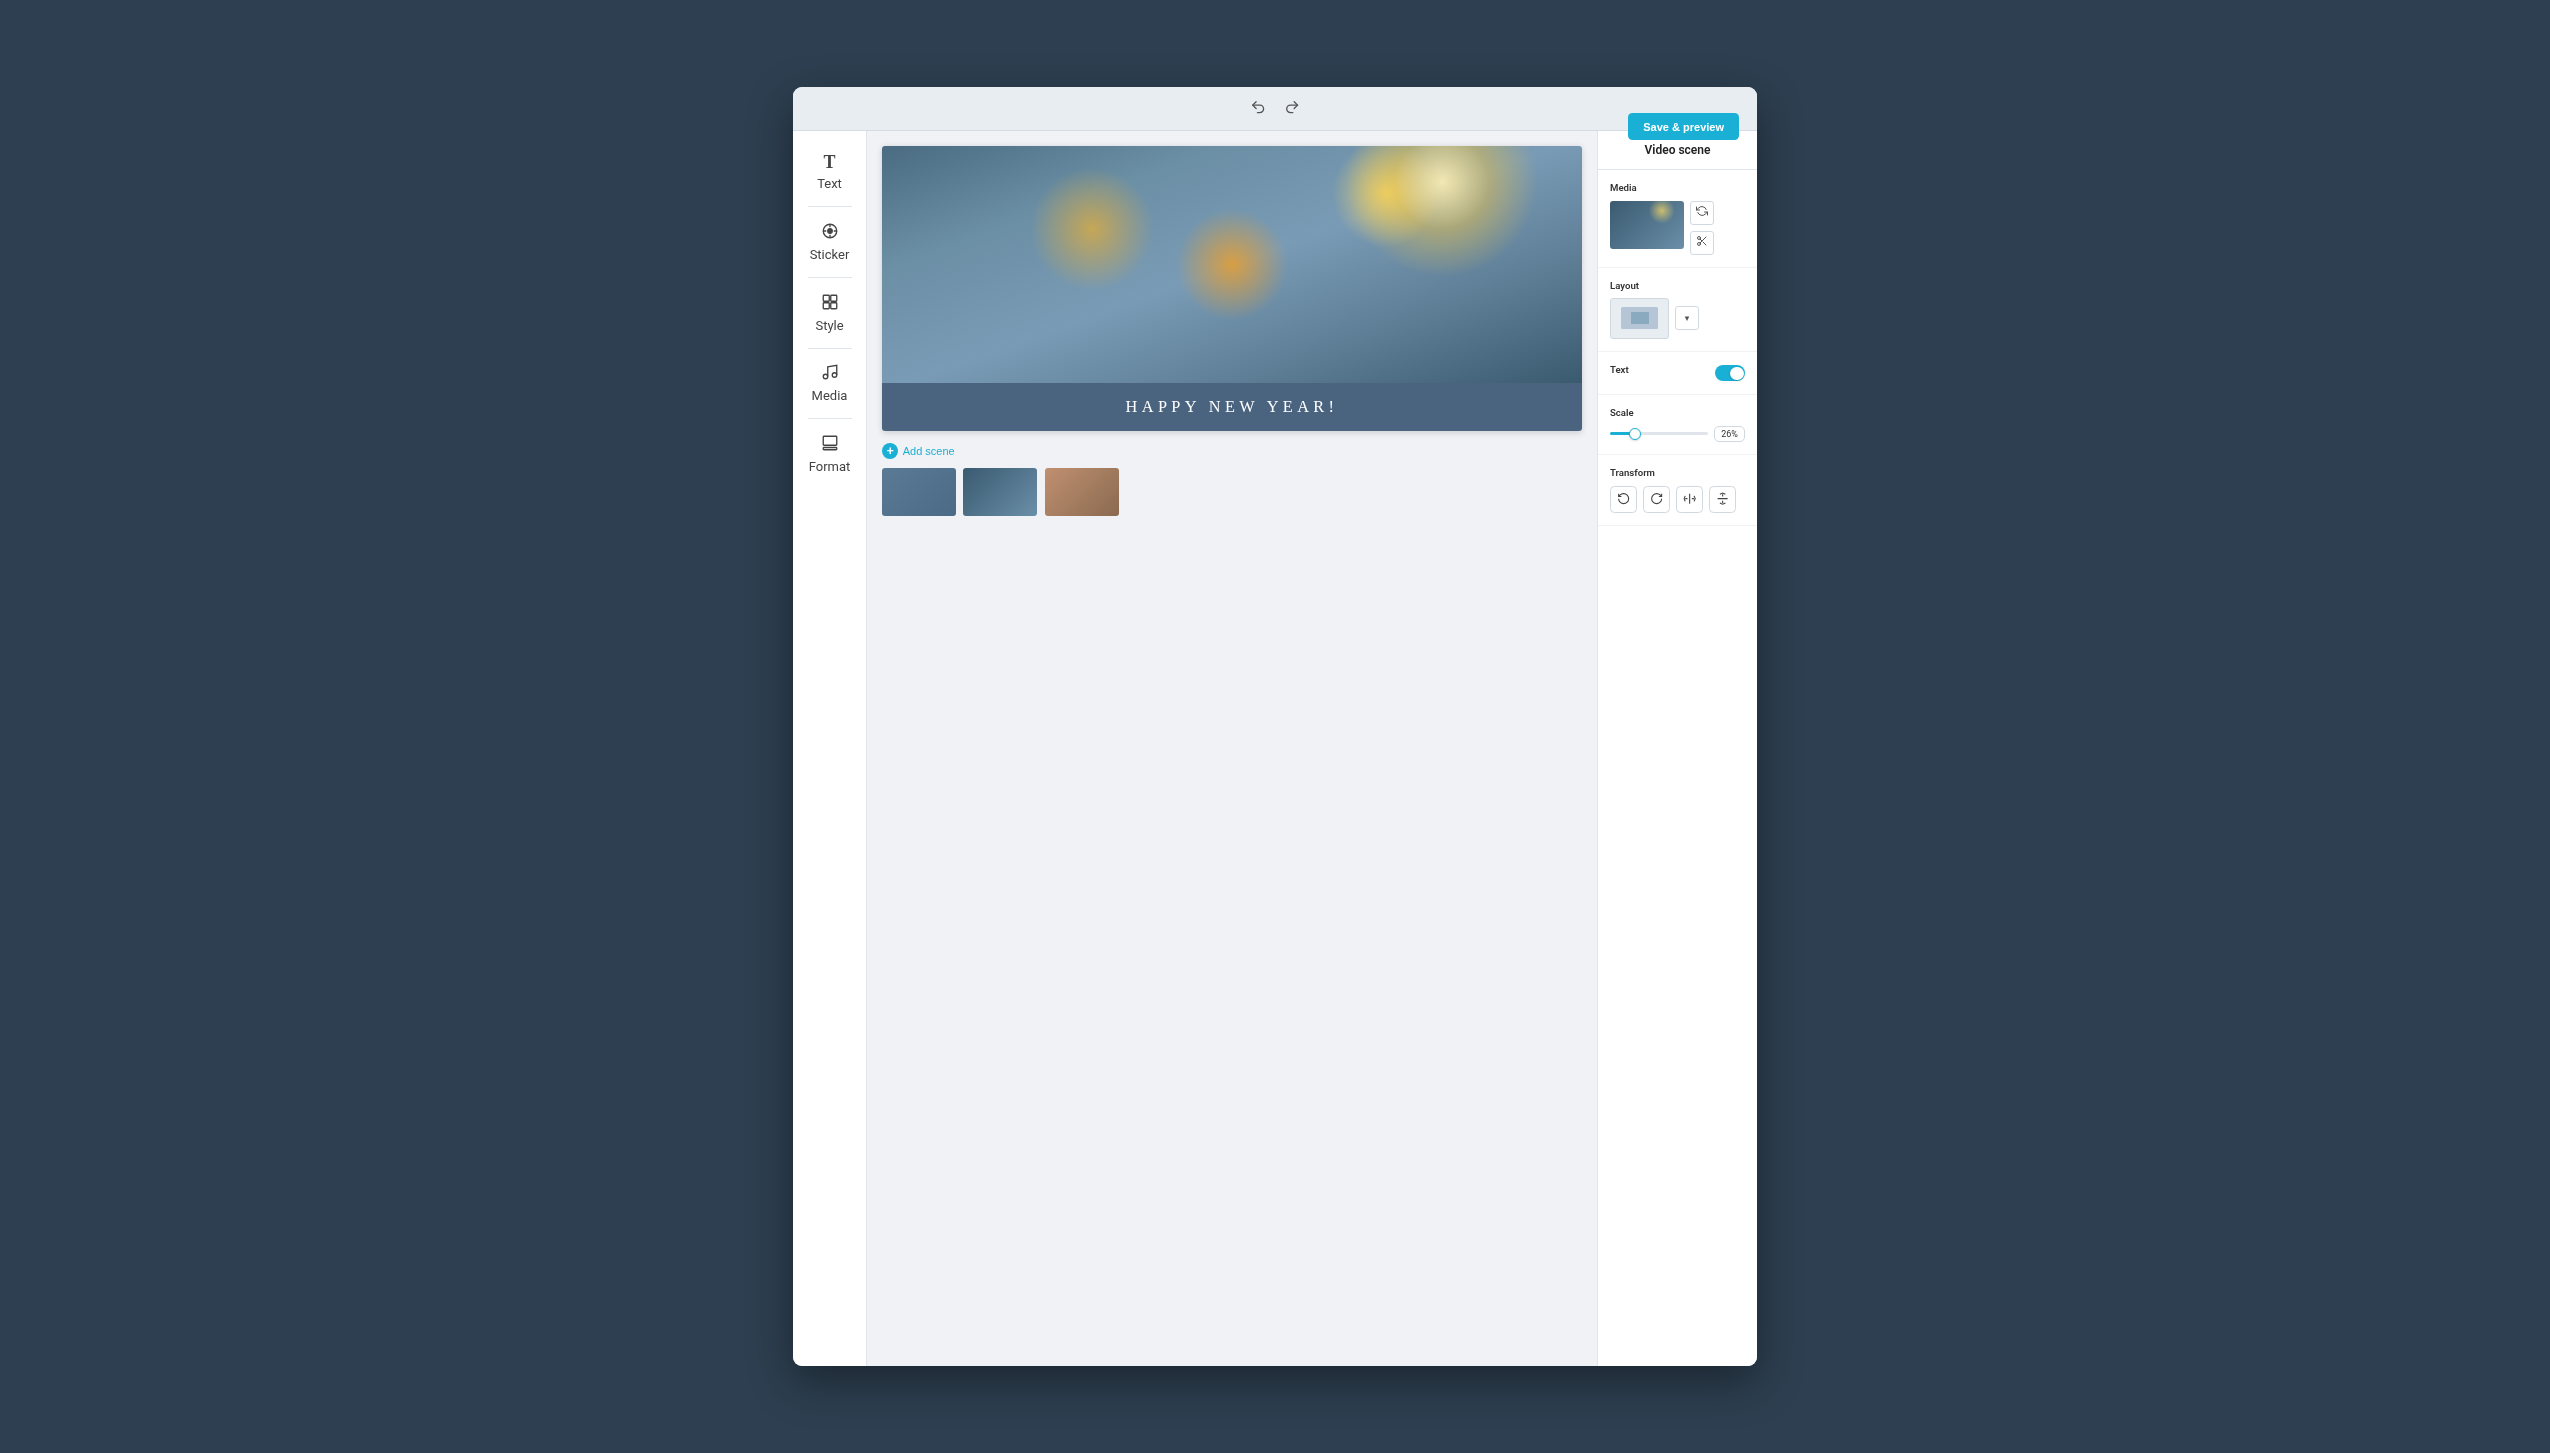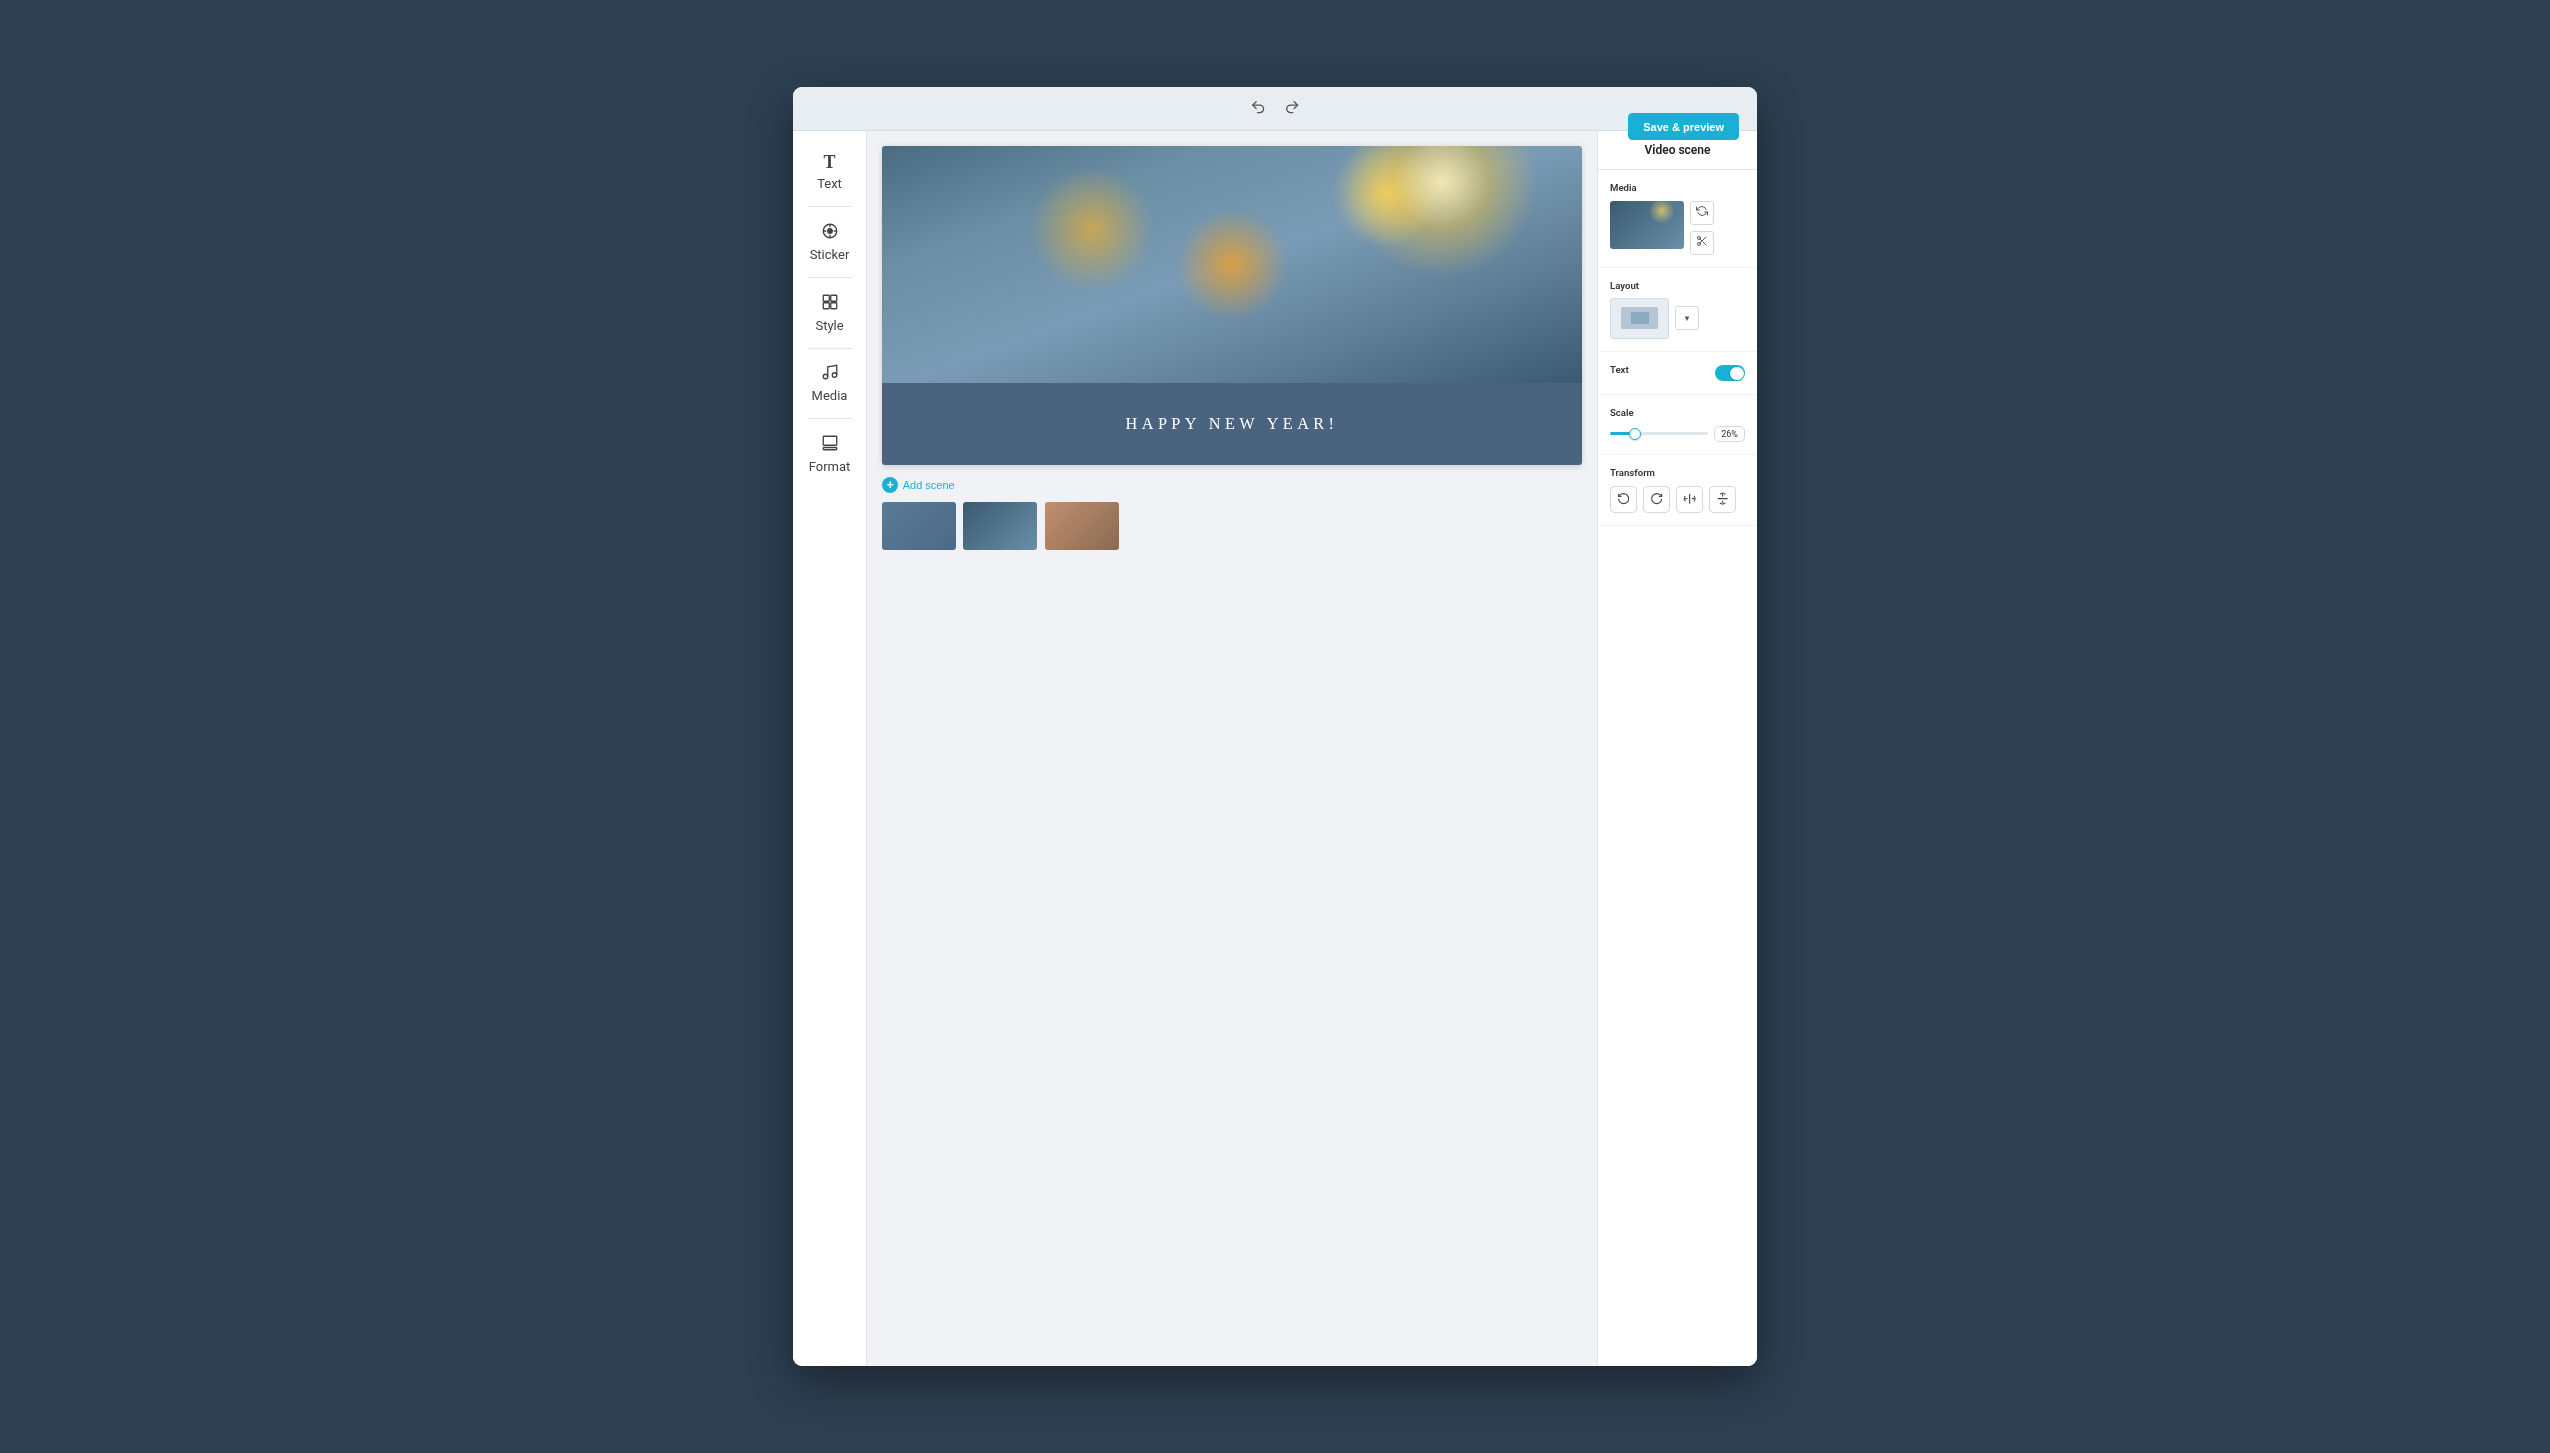--- a/index.html
+++ b/index.html
@@ -122,21 +122,21 @@
       height: 100%;
       background:
         radial-gradient(circle at 80% 15%, rgba(255,240,180,0.9) 0%, rgba(255,200,50,0.4) 8%, transparent 16%),
         radial-gradient(circle at 72% 20%, rgba(255,220,100,0.8) 0%, transparent 10%),
         radial-gradient(circle at 30% 35%, rgba(255,180,30,0.6) 0%, transparent 12%),
         radial-gradient(circle at 50% 50%, rgba(255,160,20,0.7) 0%, transparent 15%),
         linear-gradient(160deg, #4a6b82 0%, #6b8fa5 25%, #7a9bb5 50%, #5d7d95 75%, #3a5a70 100%);
     }
     .scene-text-bar {
       background: #4a6480;
-      padding: 31px;
+      padding: 14px;
       text-align: center;
     }
     .scene-text-bar span {
       color: white;
       font-size: 16.3px;
       letter-spacing: 4.4px;
       font-weight: 300;
       font-family: Georgia, serif;
     }
     .add-scene-row {

